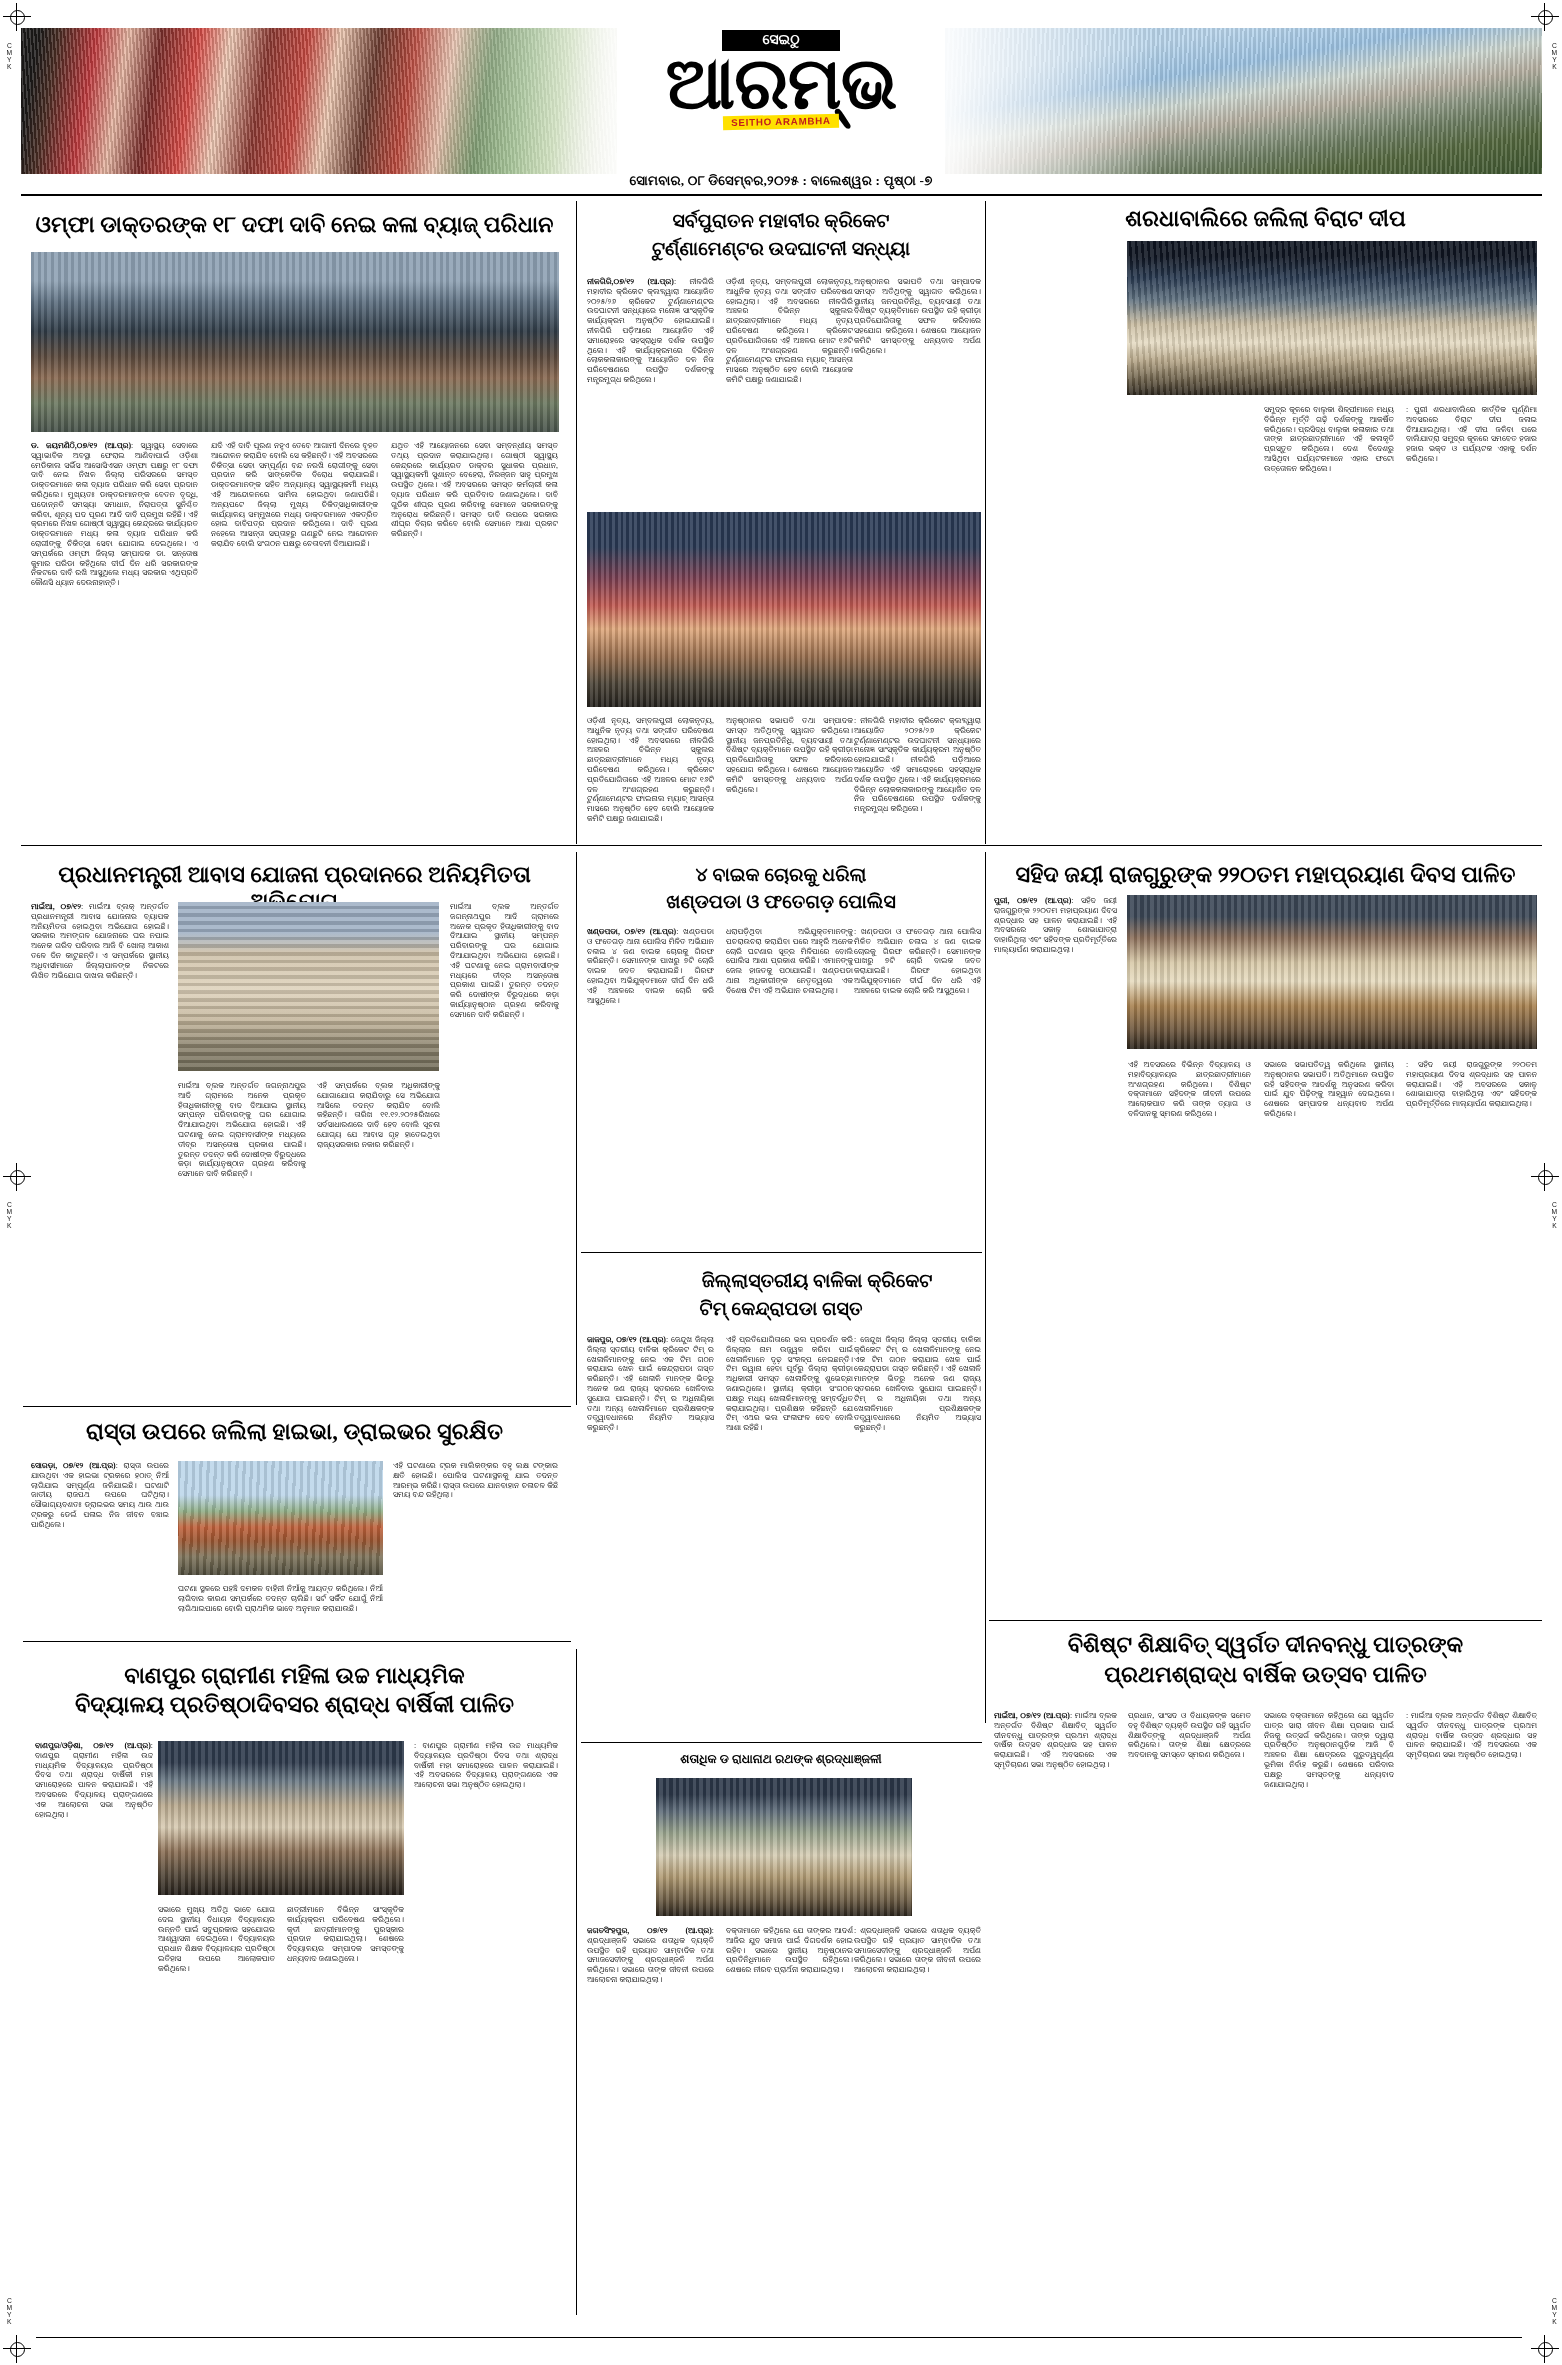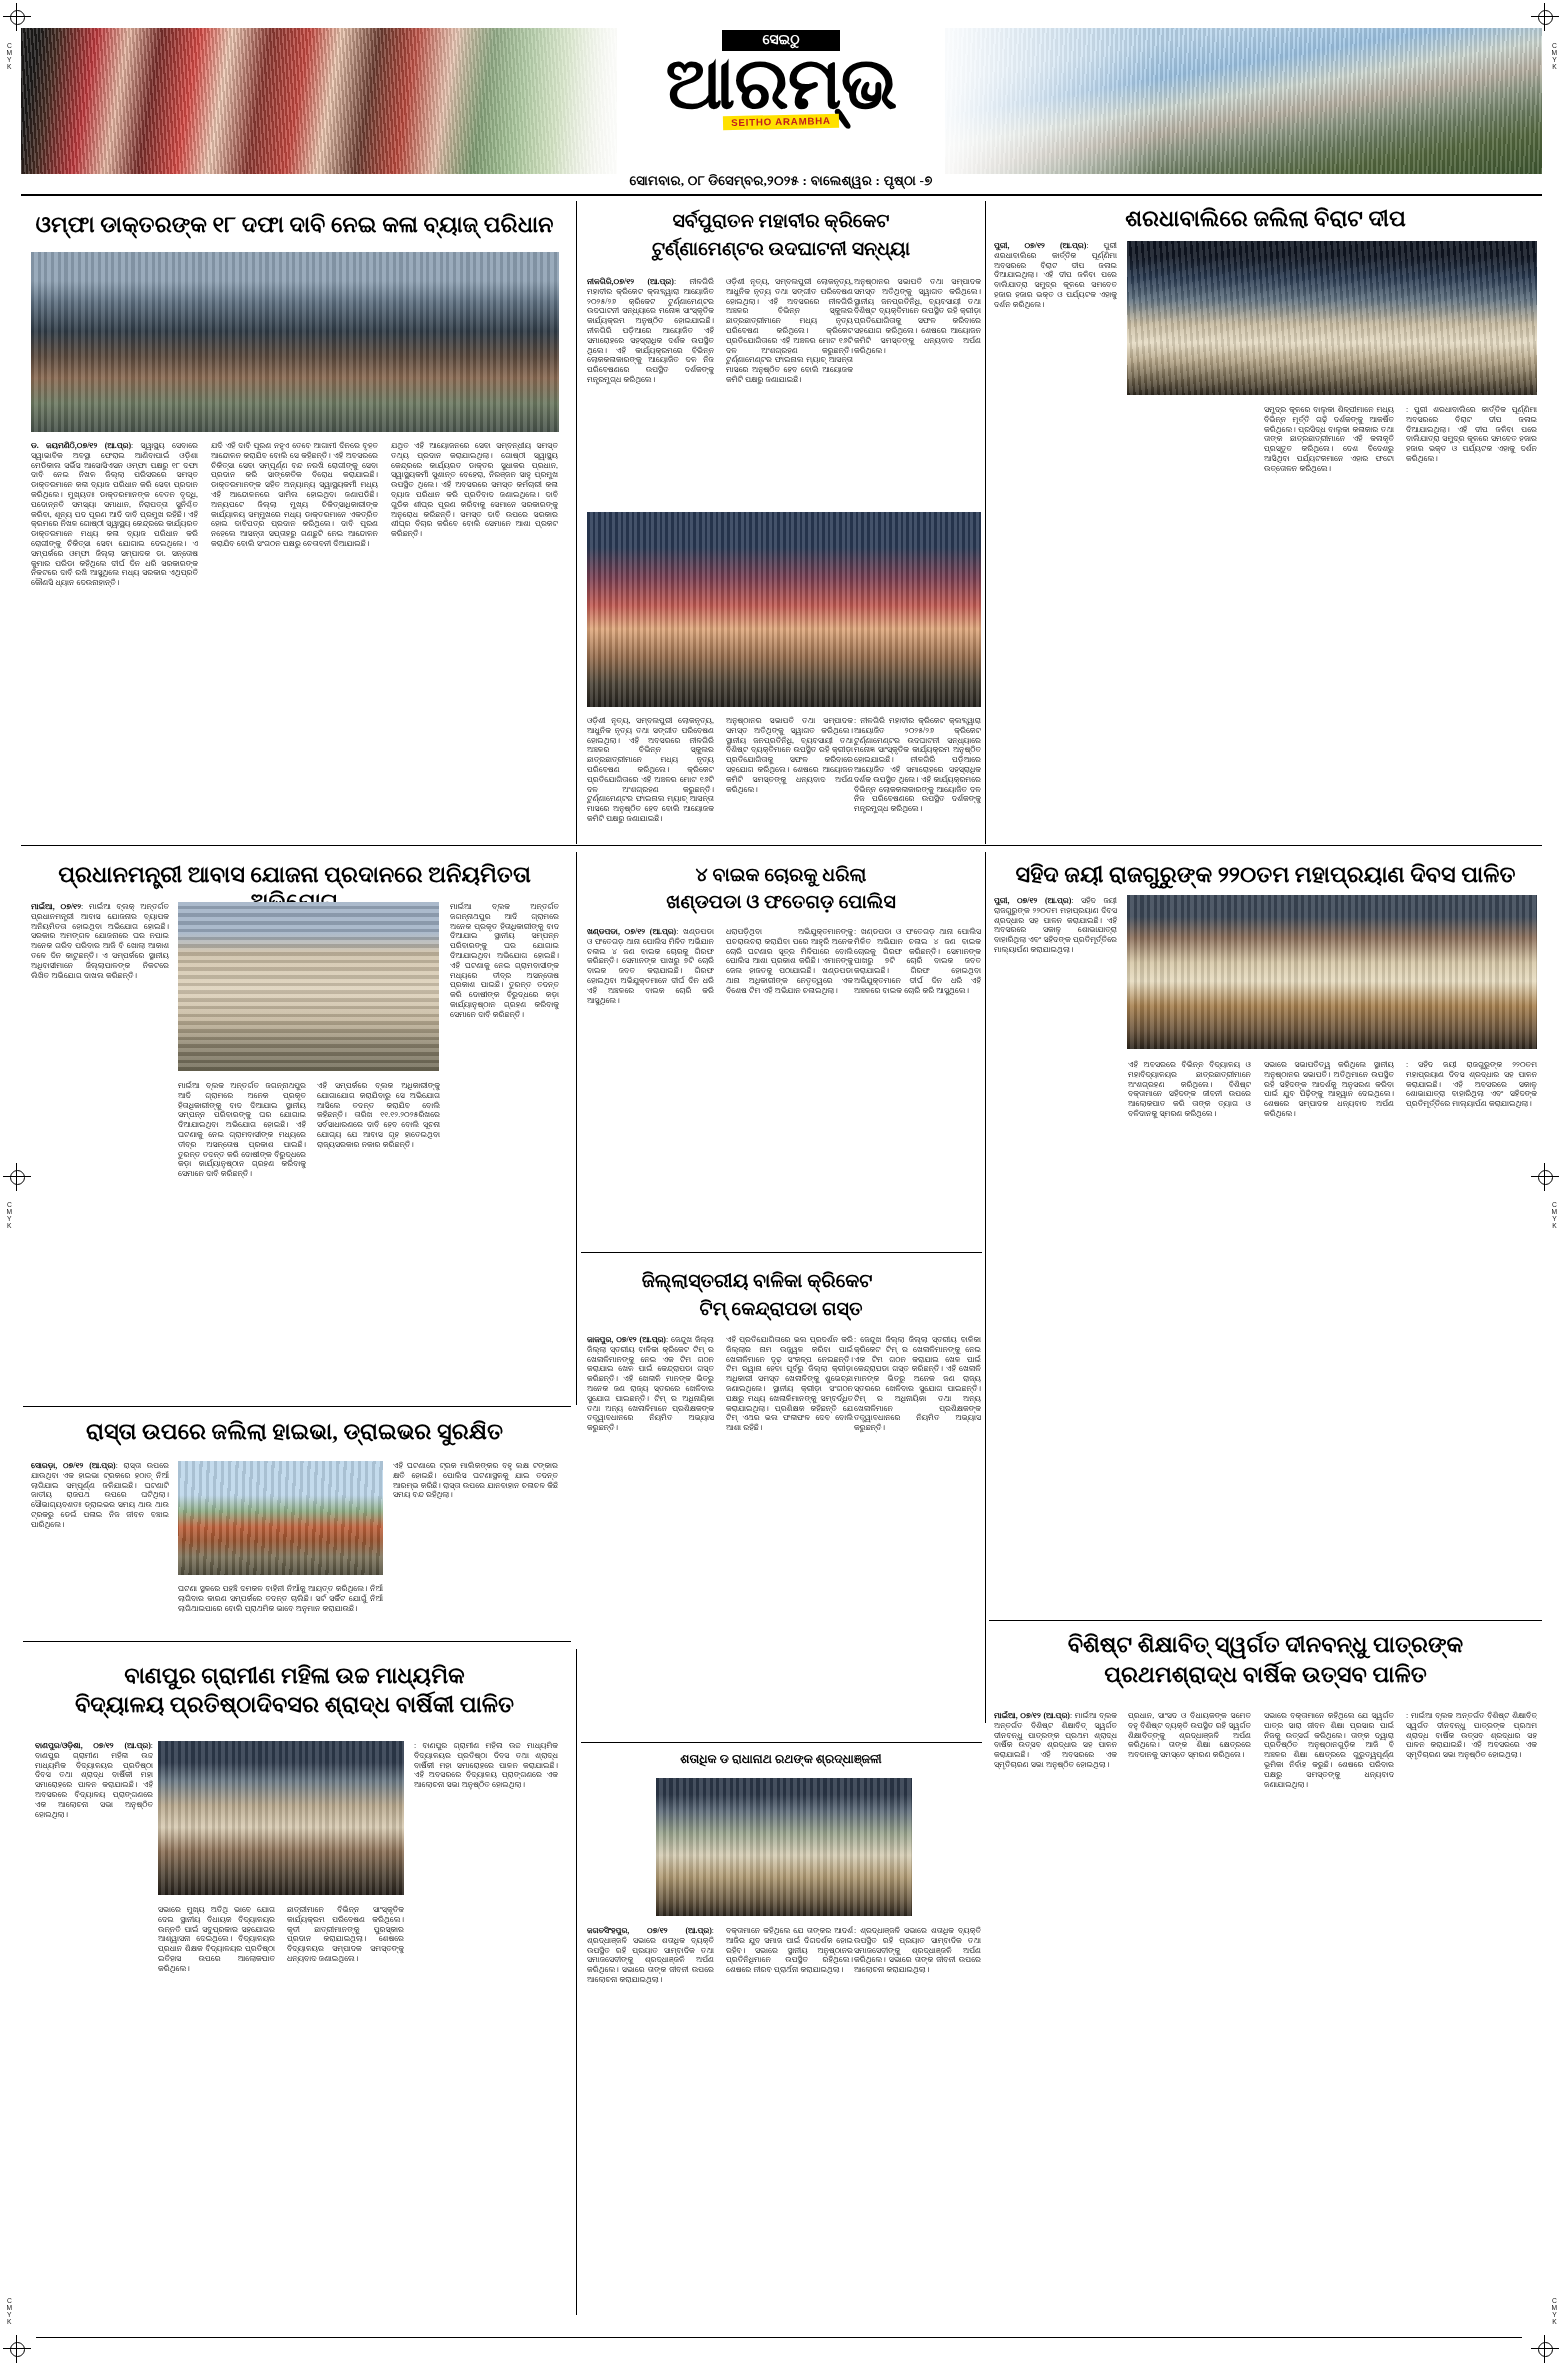--- a/index.html
+++ b/index.html
@@ -188,23 +188,20 @@
   </div>
   <div class="col" style="left:726px;top:716px;width:127px;height:123px;">
     <p><span>ଅନୁଷ୍ଠାନର ସଭାପତି ତଥା ସମ୍ପାଦକ ସମସ୍ତ ଅତିଥିଙ୍କୁ ସ୍ୱାଗତ କରିଥିଲେ। ସ୍ଥାନୀୟ ଜନପ୍ରତିନିଧି, ବ୍ୟବସାୟୀ ତଥା ବିଶିଷ୍ଟ ବ୍ୟକ୍ତିମାନେ ଉପସ୍ଥିତ ରହି କ୍ରୀଡ଼ା ପ୍ରତିଯୋଗିତାକୁ ସଫଳ କରିବାରେ ସହଯୋଗ କରିଥିଲେ। ଶେଷରେ ଆୟୋଜନ କମିଟି ସମସ୍ତଙ୍କୁ ଧନ୍ୟବାଦ ଅର୍ପଣ କରିଥିଲେ।</span></p>
   </div>
   <div class="col" style="left:854px;top:716px;width:127px;height:123px;">
     <p><span>: ନୀଳଗିରି ମହାବୀର କ୍ରିକେଟ କ୍ଲବ୍ଦ୍ୱାରା ଆୟୋଜିତ ୨୦୨୫/୨୬ କ୍ରିକେଟ ଟୁର୍ଣ୍ଣାମେଣ୍ଟର ଉଦଘାଟନୀ ସନ୍ଧ୍ୟାରେ ମନୋଜ୍ଞ ସାଂସ୍କୃତିକ କାର୍ଯ୍ୟକ୍ରମ ଅନୁଷ୍ଠିତ ହୋଇଯାଇଛି। ନୀଳଗିରି ପଡ଼ିଆରେ ଆୟୋଜିତ ଏହି ସମାରୋହରେ ସହସ୍ରାଧିକ ଦର୍ଶକ ଉପସ୍ଥିତ ଥିଲେ। ଏହି କାର୍ଯ୍ୟକ୍ରମରେ ବିଭିନ୍ନ ଲୋକକଳାକାରଙ୍କୁ ଆୟୋଜିତ ଦଳ ନିଜ ପରିବେଷଣରେ ଉପସ୍ଥିତ ଦର୍ଶକଙ୍କୁ ମନ୍ତ୍ରମୁଗ୍ଧ କରିଥିଲେ।</span></p>
   </div>
 
   <div class="hl big" style="left:989px;top:205px;width:553px;">ଶରଧାବାଲିରେ ଜଲିଲା ବିରାଟ ଦୀପ</div>
 
-  <div class="col" style="left:994px;top:241px;width:123px;height:594px;">
-    <p><span class="lead">ପୁରୀ, ୦୭/୧୨ (ଆ.ପ୍ର)</span><span>: ପୁରୀ ଶରଧାବାଲିରେ କାର୍ତ୍ତିକ ପୂର୍ଣ୍ଣିମା ଅବସରରେ ବିରାଟ ଦୀପ ଜଳାଇ ଦିଆଯାଇଥିଲା। ଏହି ଦୀପ ଜଳିବା ପରେ ବାଲିଯାତ୍ରା ସମୁଦ୍ର କୂଳରେ ସମବେତ ହଜାର ହଜାର ଭକ୍ତ ଓ ପର୍ଯ୍ୟଟକ ଏହାକୁ ଦର୍ଶନ କରିଥିଲେ।</span></p>
-  </div>
 
   <div class="photo ph-temple" style="left:1127px;top:241px;width:410px;height:154px;"></div>
 
   <div class="col" style="left:1264px;top:405px;width:130px;height:430px;">
     <p><span>ସମୁଦ୍ର କୂଳରେ ବାଲୁକା ଶିଳ୍ପୀମାନେ ମଧ୍ୟ ବିଭିନ୍ନ ମୂର୍ତ୍ତି ଗଢ଼ି ଦର୍ଶକଙ୍କୁ ଆକର୍ଷିତ କରିଥିଲେ। ପ୍ରସିଦ୍ଧ ବାଲୁକା କଳାକାର ତଥା ତାଙ୍କ ଛାତ୍ରଛାତ୍ରୀମାନେ ଏହି କଳାକୃତି ପ୍ରସ୍ତୁତ କରିଥିଲେ। ଦେଶ ବିଦେଶରୁ ଆସିଥିବା ପର୍ଯ୍ୟଟକମାନେ ଏହାର ଫଟୋ ଉତ୍ତୋଳନ କରିଥିଲେ।</span></p>
   </div>
   <div class="col" style="left:1406px;top:405px;width:131px;height:430px;">
     <p><span>: ପୁରୀ ଶରଧାବାଲିରେ କାର୍ତ୍ତିକ ପୂର୍ଣ୍ଣିମା ଅବସରରେ ବିରାଟ ଦୀପ ଜଳାଇ ଦିଆଯାଇଥିଲା। ଏହି ଦୀପ ଜଳିବା ପରେ ବାଲିଯାତ୍ରା ସମୁଦ୍ର କୂଳରେ ସମବେତ ହଜାର ହଜାର ଭକ୍ତ ଓ ପର୍ଯ୍ୟଟକ ଏହାକୁ ଦର୍ଶନ କରିଥିଲେ।</span></p>
   </div>
 
@@ -239,21 +236,21 @@
   </div>
   <div class="col" style="left:726px;top:927px;width:127px;height:312px;">
     <p><span>ଧରାପଡ଼ିଥିବା ଅଭିଯୁକ୍ତମାନଙ୍କୁ ପଚରାଉଚରା କରାଯିବା ପରେ ଆହୁରି ଅନେକ ଚୋରି ଘଟଣାର ସୂତ୍ର ମିଳିପାରେ ବୋଲି ପୋଲିସ ଆଶା ପ୍ରକାଶ କରିଛି। ଏମାନଙ୍କୁ ଜେଲ ହାଜତକୁ ପଠାଯାଇଛି। ଖଣ୍ଡପଡା ଥାନା ଅଧିକାରୀଙ୍କ ନେତୃତ୍ୱରେ ଏକ ବିଶେଷ ଟିମ ଏହି ଅଭିଯାନ ଚଳାଇଥିଲା।</span></p>
   </div>
   <div class="col" style="left:854px;top:927px;width:127px;height:312px;">
     <p><span>: ଖଣ୍ଡପଡା ଓ ଫତେଗଡ଼ ଥାନା ପୋଲିସ ମିଳିତ ଅଭିଯାନ ଚଳାଇ ୪ ଜଣ ବାଇକ ଚୋରକୁ ଗିରଫ କରିଛନ୍ତି। ସେମାନଙ୍କ ପାଖରୁ ୭ଟି ଚୋରି ବାଇକ ଜବତ କରାଯାଇଛି। ଗିରଫ ହୋଇଥିବା ଅଭିଯୁକ୍ତମାନେ ଦୀର୍ଘ ଦିନ ଧରି ଏହି ଅଞ୍ଚଳରେ ବାଇକ ଚୋରି କରି ଆସୁଥିଲେ।</span></p>
   </div>
 
   <div class="hr" style="left:581px;top:1252px;width:401px;height:1px;"></div>
 
-  <div class="hl mid" style="left:560px;top:1269px;width:394px;">ଜିଲ୍ଲାସ୍ତରୀୟ ବାଳିକା କ୍ରିକେଟ</div>
+  <div class="hl mid" style="left:620px;top:1269px;width:394px;">ଜିଲ୍ଲାସ୍ତରୀୟ ବାଳିକା କ୍ରିକେଟ</div>
   <div class="hl mid" style="left:584px;top:1297px;width:394px;">ଟିମ୍ କେନ୍ଦ୍ରାପଡା ଗସ୍ତ</div>
 
   <div class="col" style="left:587px;top:1335px;width:127px;height:410px;">
     <p><span class="lead">ଜାଜପୁର, ୦୭/୧୨ (ଆ.ପ୍ର)</span><span>: ଜେନ୍ଦୁଖ ଜିଲ୍ଲା ଜିଲ୍ଲା ସ୍ତରୀୟ ବାଳିକା କ୍ରିକେଟ ଟିମ୍ ର ଖେଳାଳିମାନଙ୍କୁ ନେଇ ଏକ ଟିମ ଗଠନ କରାଯାଇ ଖେଳ ପାଇଁ କେନ୍ଦ୍ରାପଡା ଗସ୍ତ କରିଛନ୍ତି। ଏହି ଖେଳାଳି ମାନଙ୍କ ଭିତରୁ ଅନେକ ଜଣ ରାଜ୍ୟ ସ୍ତରରେ ଖେଳିବାର ସୁଯୋଗ ପାଇଛନ୍ତି। ଟିମ୍ ର ଅଧିନାୟିକା ତଥା ଅନ୍ୟ ଖେଳାଳିମାନେ ପ୍ରଶିକ୍ଷକଙ୍କ ତତ୍ତ୍ୱାବଧାନରେ ନିୟମିତ ଅଭ୍ୟାସ କରୁଛନ୍ତି।</span></p>
   </div>
   <div class="col" style="left:726px;top:1335px;width:127px;height:410px;">
     <p><span>ଏହି ପ୍ରତିଯୋଗିତାରେ ଭଲ ପ୍ରଦର୍ଶନ କରି ଜିଲ୍ଲାର ନାମ ଉଜ୍ଜ୍ୱଳ କରିବା ପାଇଁ ଖେଳାଳିମାନେ ଦୃଢ଼ ସଂକଳ୍ପ ନେଇଛନ୍ତି। ଟିମ ରୱାନା ହେବା ପୂର୍ବରୁ ଜିଲ୍ଲା କ୍ରୀଡ଼ା ଅଧିକାରୀ ସମସ୍ତ ଖେଳାଳିଙ୍କୁ ଶୁଭେଚ୍ଛା ଜଣାଇଥିଲେ। ସ୍ଥାନୀୟ କ୍ରୀଡ଼ା ସଂଗଠନ ପକ୍ଷରୁ ମଧ୍ୟ ଖେଳାଳିମାନଙ୍କୁ ସମ୍ବର୍ଦ୍ଧିତ କରାଯାଇଥିଲା। ପ୍ରଶିକ୍ଷକ କହିଛନ୍ତି ଯେ ଟିମ୍ ଏଥର ଭଲ ଫଳାଫଳ ଦେବ ବୋଲି ଆଶା ରହିଛି।</span></p>
   </div>
   <div class="col" style="left:854px;top:1335px;width:127px;height:410px;">
     <p><span>: ଜେନ୍ଦୁଖ ଜିଲ୍ଲା ଜିଲ୍ଲା ସ୍ତରୀୟ ବାଳିକା କ୍ରିକେଟ ଟିମ୍ ର ଖେଳାଳିମାନଙ୍କୁ ନେଇ ଏକ ଟିମ ଗଠନ କରାଯାଇ ଖେଳ ପାଇଁ କେନ୍ଦ୍ରାପଡା ଗସ୍ତ କରିଛନ୍ତି। ଏହି ଖେଳାଳି ମାନଙ୍କ ଭିତରୁ ଅନେକ ଜଣ ରାଜ୍ୟ ସ୍ତରରେ ଖେଳିବାର ସୁଯୋଗ ପାଇଛନ୍ତି। ଟିମ୍ ର ଅଧିନାୟିକା ତଥା ଅନ୍ୟ ଖେଳାଳିମାନେ ପ୍ରଶିକ୍ଷକଙ୍କ ତତ୍ତ୍ୱାବଧାନରେ ନିୟମିତ ଅଭ୍ୟାସ କରୁଛନ୍ତି।</span></p>

